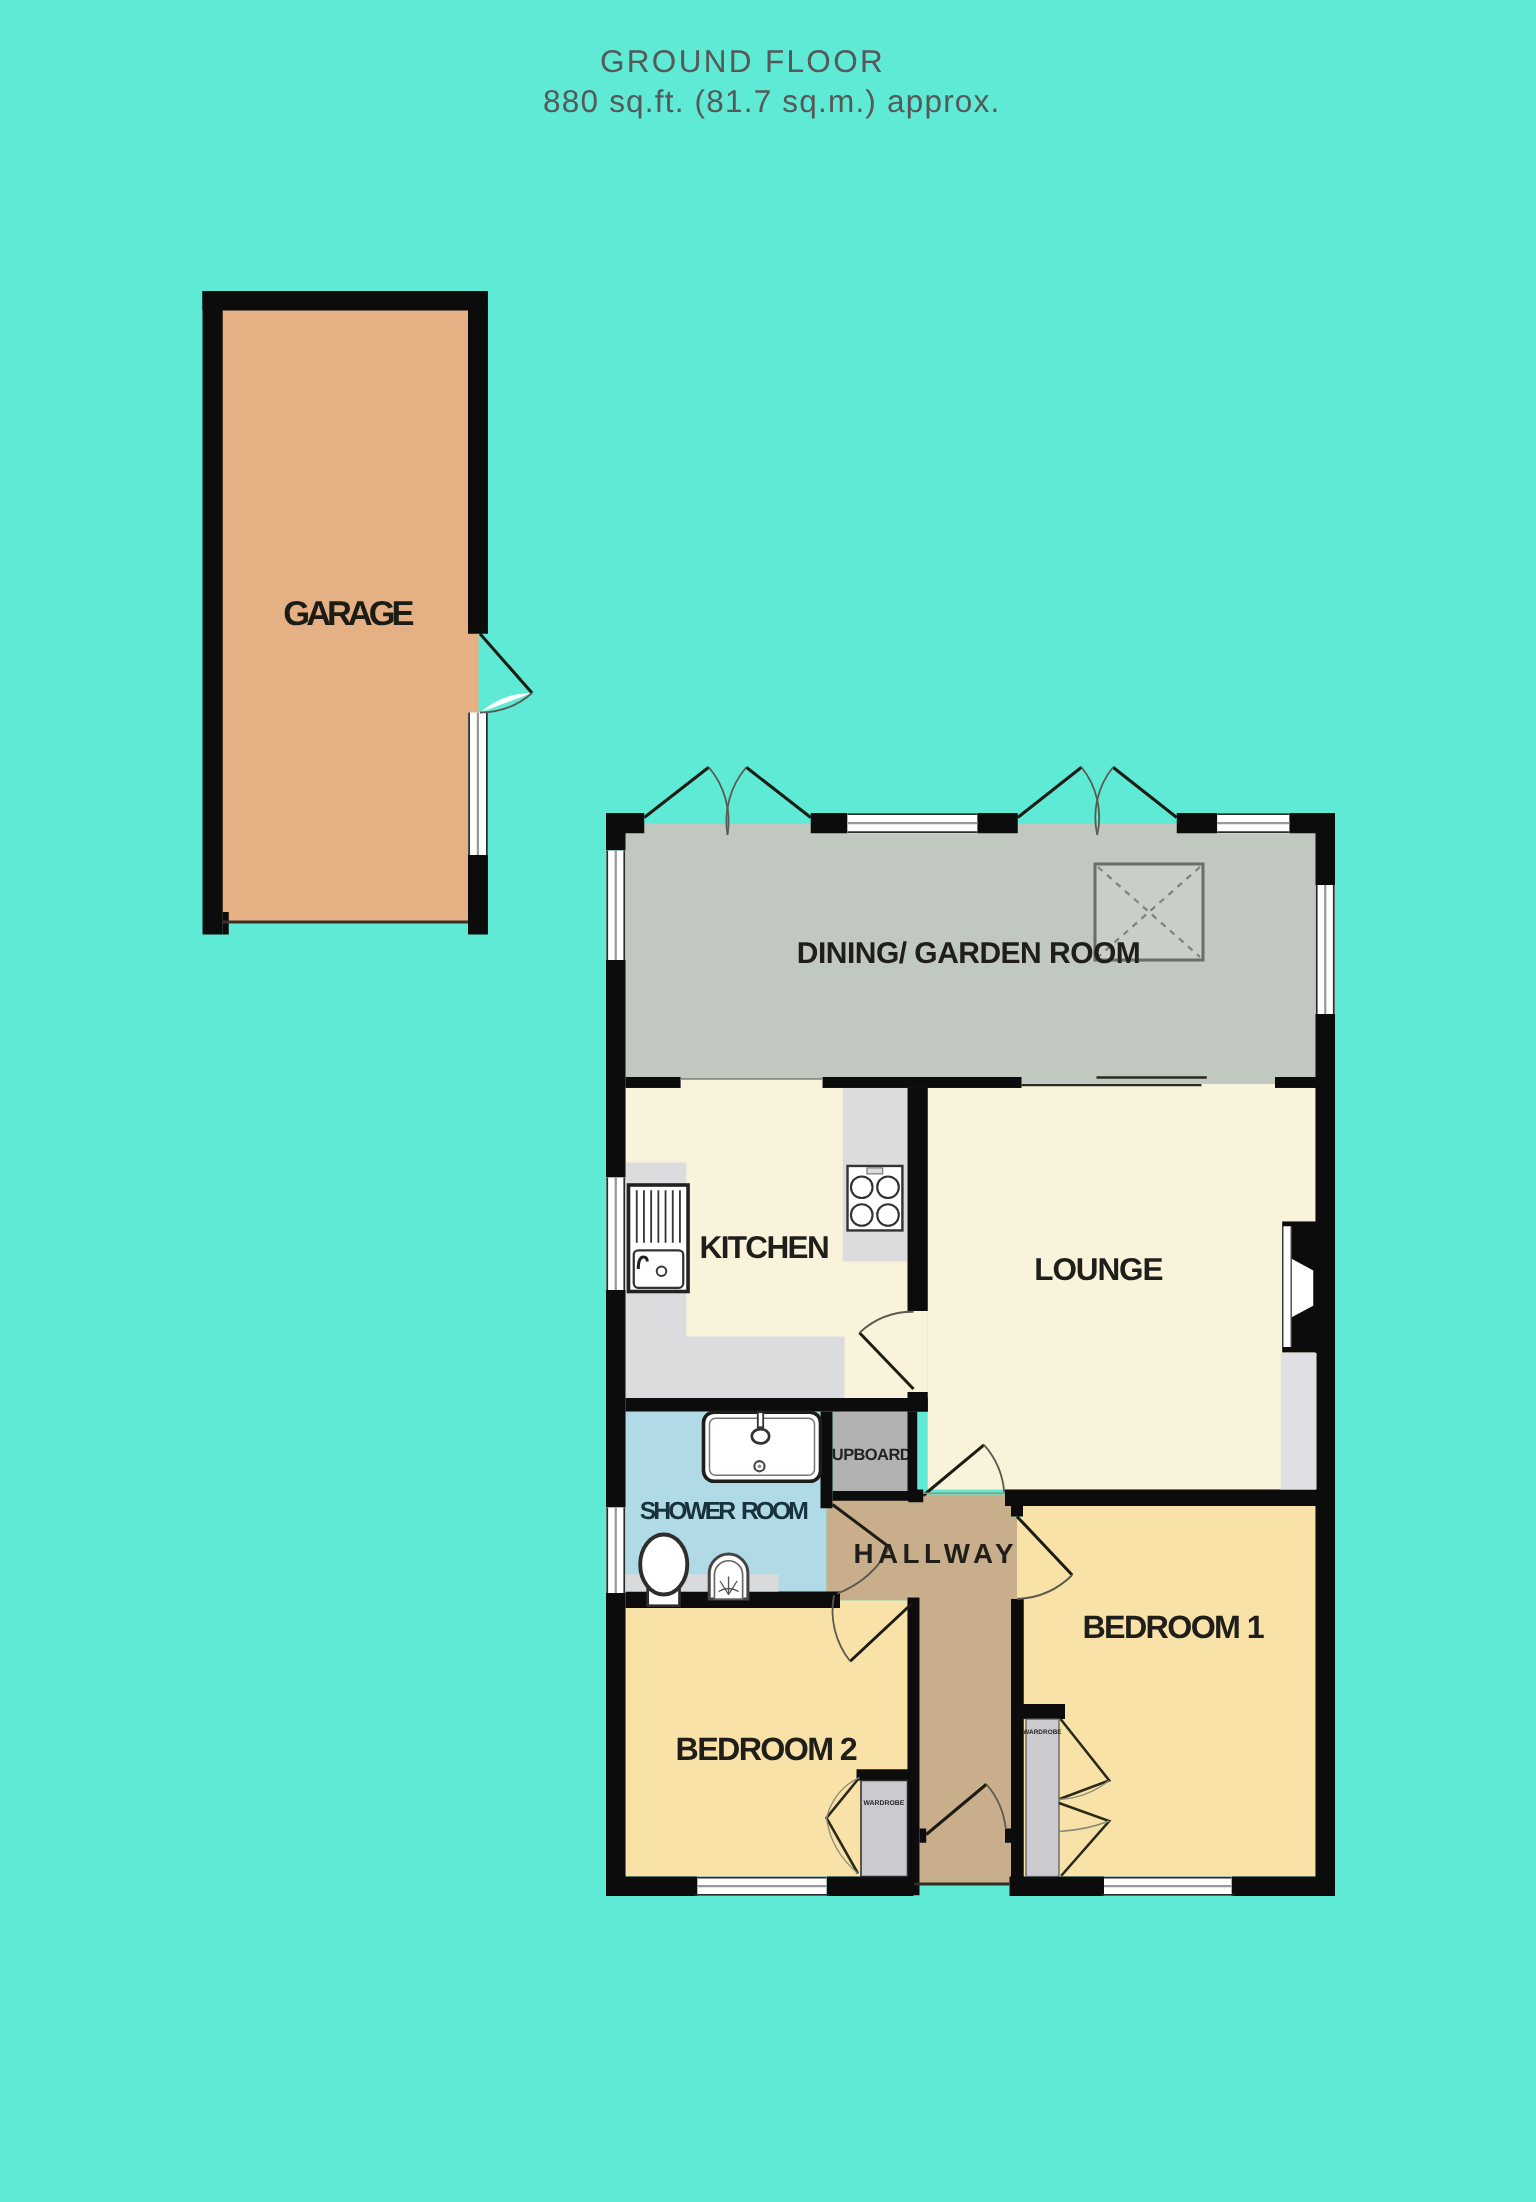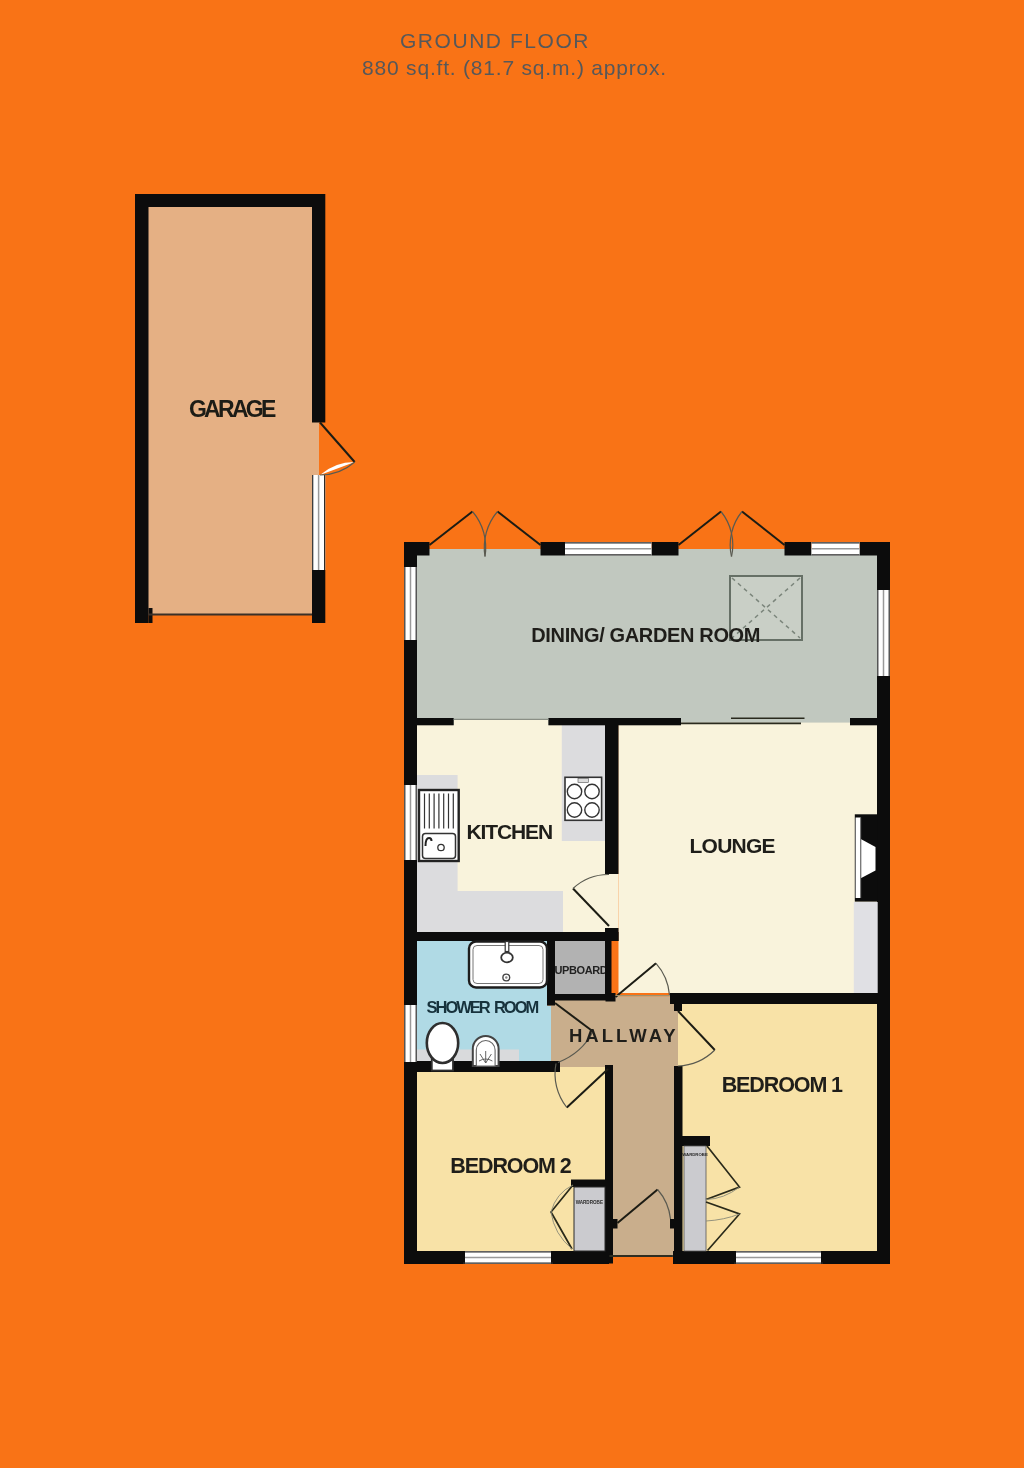--- a/index.html
+++ b/index.html
@@ -1,16 +1,16 @@
 <!DOCTYPE html>
 <html><head>
 <meta charset="utf-8">
 <style>
   html,body{margin:0;padding:0;background:#ffffff;}
-  #page{position:relative;width:1024px;height:1468px;background:#f97316;overflow:hidden;transform:translateZ(0);will-change:transform;
+  #page{position:relative;width:1024px;height:1468px;background:#5eead4;overflow:hidden;transform:translateZ(0);will-change:transform;
         font-family:"Liberation Sans", sans-serif;}
   svg{position:absolute;left:0;top:0;}
   text{font-family:"Liberation Sans", sans-serif;}
   *{-webkit-font-smoothing:antialiased;}
 </style>
 </head>
 <body>
 <div id="page">
 <svg width="1024" height="1468" viewBox="0 0 1024 1468">
 

